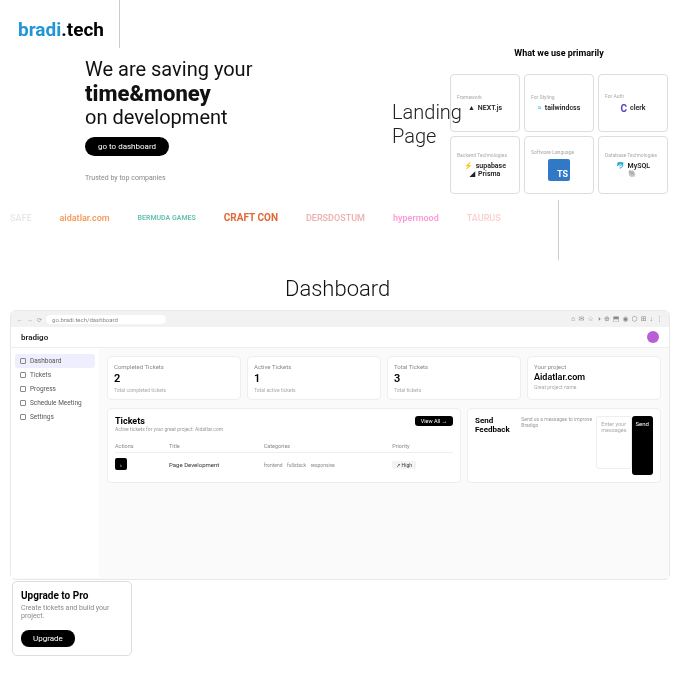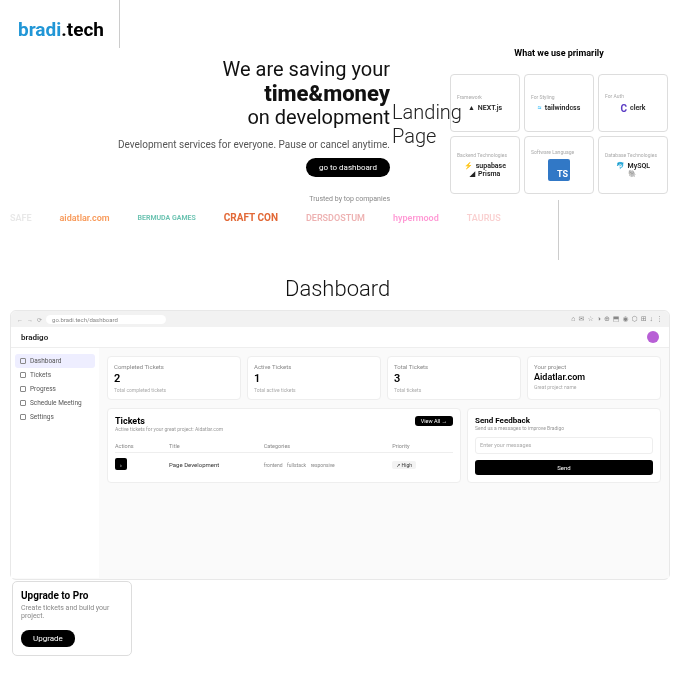--- a/index.html
+++ b/index.html
@@ -1,21 +1,21 @@
 <!DOCTYPE html>
 <html><head>
 <meta charset="utf-8">
 <style>
 *{margin:0;padding:0;box-sizing:border-box;font-family:-apple-system,BlinkMacSystemFont,"Segoe UI",Roboto,sans-serif}
 body{background:#fff;width:680px;height:680px;position:relative;overflow:hidden}
 .landing{position:relative;height:265px}
 .brand{position:absolute;top:18px;left:18px;font-size:19px;font-weight:700}
 .brand-a{color:#2196d6}
 .brand-b{color:#000}
-.hero{position:absolute;top:58px;left:100px;text-align:right;width:290px}
+.hero{position:absolute;top:58px;left:85px;text-align:left;width:290px}
 .hero h1{font-size:20px;font-weight:400;line-height:1.15;color:#111}
 .hero .bold{font-weight:800;font-size:22px}
 .hero .sub{font-size:10px;color:#555;margin-top:10px}
 .hero-btn{display:inline-block;background:#000;color:#fff;font-size:8px;padding:5px 13px;border-radius:11px;margin-top:8px;cursor:pointer}
 .trusted{font-size:7px;color:#888;margin-top:18px}
 .section-label{position:absolute;font-size:20px;color:#222;font-weight:300}
 .label-landing{top:100px;left:392px}
 .companies{position:absolute;top:212px;left:10px;display:flex;align-items:center;gap:28px;font-size:9px;font-weight:600}
 .c1{color:#e8e8e8}
 .c2{color:#f89a5a}
@@ -60,21 +60,21 @@
 .tk-title{font-size:9px;font-weight:700}
 .tk-sub{font-size:5px;color:#999}
 .viewall{background:#000;color:#fff;font-size:5.5px;padding:2px 6px;border-radius:3px;cursor:pointer}
 .tk-table{margin-top:8px}
 .tk-row-h{display:flex;font-size:5.5px;color:#888;padding:3px 0;border-bottom:1px solid #eee}
 .tk-row{display:flex;font-size:6px;color:#333;padding:5px 0;align-items:center}
 .col-a{width:16%}.col-t{width:28%}.col-c{width:38%}.col-p{width:18%}
 .action-btn{width:12px;height:12px;background:#000;color:#fff;border-radius:2px;display:flex;align-items:center;justify-content:center;font-size:6px}
 .tag{font-size:5px;color:#888;margin-right:3px}
 .prio{font-size:5px;background:#f3f3f3;padding:1px 4px;border-radius:2px}
-.feedback{flex:1;background:#fff;border:1px solid #eee;border-radius:4px;padding:7px;display:flex;flex-direction:column}
+.feedback{flex:1;background:#fff;border:1px solid #eee;border-radius:4px;padding:7px;display:flex;flex-direction:row}
 .fb-title{font-size:8px;font-weight:700}
 .fb-sub{font-size:5px;color:#999;margin-bottom:6px}
 .fb-input{border:1px solid #eee;border-radius:3px;font-size:5.5px;color:#aaa;padding:4px;flex:1;margin-bottom:6px}
 .fb-send{background:#000;color:#fff;font-size:6px;padding:4px;border-radius:3px;text-align:center;cursor:pointer}
 .upgrade-outer{position:absolute;bottom:24px;left:12px;width:120px;border:1px solid #ddd;border-radius:5px;padding:8px;background:#fff}
 .upgrade-outer h4{font-size:10px;font-weight:700}
 .upgrade-outer p{font-size:7px;color:#888;margin:3px 0 6px}
 .upgrade-outer .btn{background:#000;color:#fff;font-size:8px;padding:4px 12px;border-radius:8px;display:inline-block;cursor:pointer}
 </style>
 </head>
@@ -85,21 +85,20 @@
     <span class="brand-a">bradi</span><span class="brand-b">.tech</span>
   </div>
   <div class="prim-divider-v"></div>
 
   <div class="hero">
     <h1>
       <span>We are saving your</span><br>
       <span class="bold">time&amp;money</span><br>
       <span>on development</span>
     </h1>
-    <div class="sub">Development services for everyone. Pause or cancel anytime.</div>
     <div class="hero-btn">go to dashboard</div>
     <div class="trusted">Trusted by top companies</div>
   </div>
 
   <div class="section-label label-landing">
     <span>Landing</span><br><span>Page</span>
   </div>
 
   <div class="companies">
     <span class="c1">SAFE</span>

